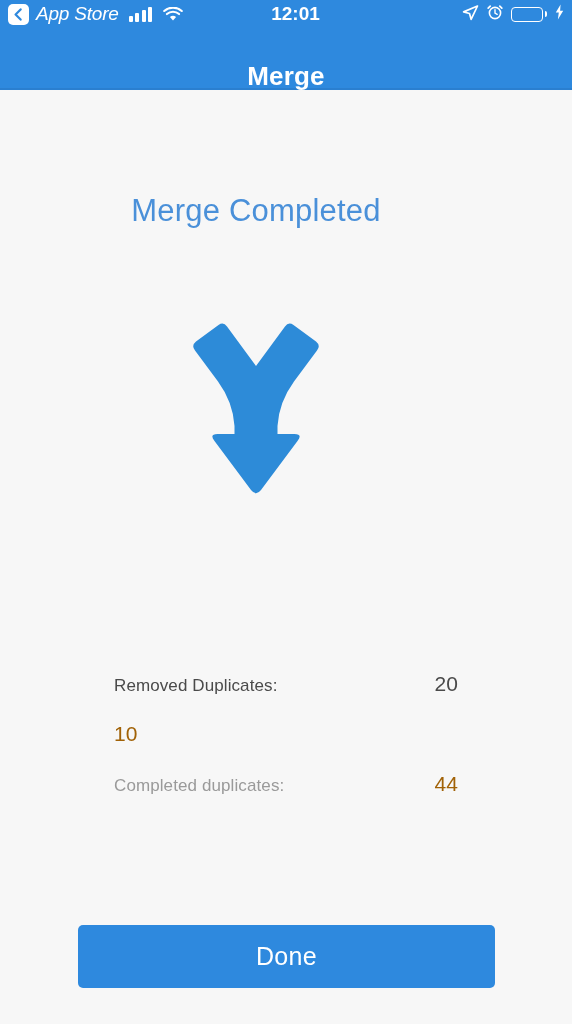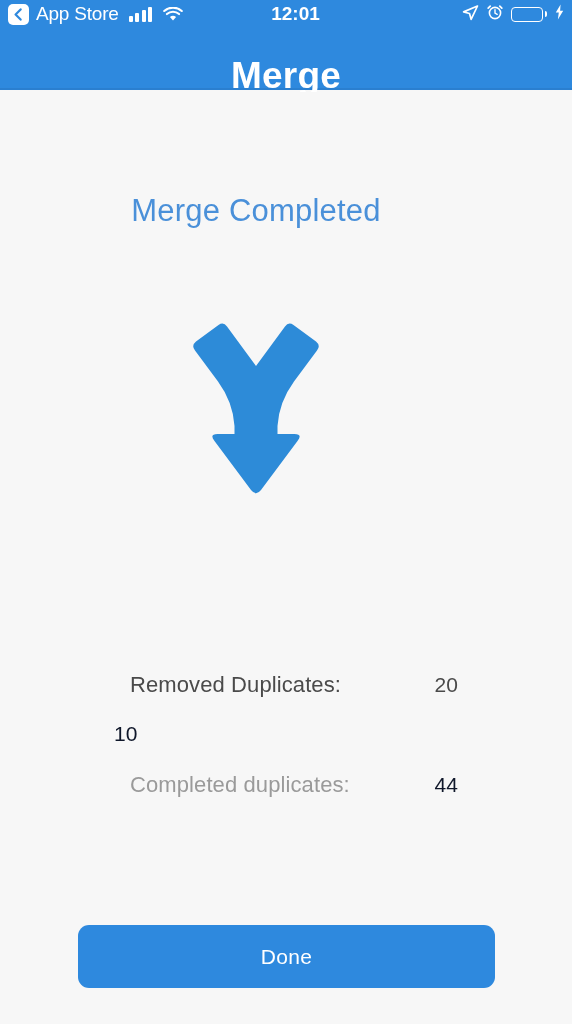--- a/index.html
+++ b/index.html
@@ -42,20 +42,21 @@
     align-items: center;
     justify-content: center;
     flex: 0 0 auto;
   }
   .back-chip svg { display: block; }
   .carrier-label {
     color: #ffffff;
     font-size: 19px;
     letter-spacing: -0.2px;
     white-space: nowrap;
+    font-style: italic;
   }
   .signal-bars {
     display: flex;
     align-items: flex-end;
     gap: 2.5px;
     height: 15px;
     margin-left: 3px;
   }
   .signal-bars i {
     display: block;
@@ -124,21 +125,21 @@
     height: 62px;
     background: #2e89de;
     display: flex;
     align-items: center;
     justify-content: center;
     border-bottom: 2px solid #2a7fd0;
     box-sizing: border-box;
   }
   .nav-title {
     color: #ffffff;
-    font-size: 37px;
+    font-size: 26px;
     font-weight: bold;
     letter-spacing: 0.2px;
     margin-top: 36px;
   }
 
   
   .content {
     position: absolute;
     top: 92px; left: 0;
     width: 512px;
@@ -171,48 +172,47 @@
     left: 114px;
     width: 344px;
   }
   .stat-row {
     display: flex;
     align-items: baseline;
     justify-content: space-between;
     height: 50px;
   }
   .stat-label {
-    font-size: 22px;
+    font-size: 17px;
     color: #9a9a9a;
     letter-spacing: 0.1px;
-    margin-left: 16px;
   }
   .stat-value {
     font-size: 21px;
-    color: #0f172a;
+    color: #a16207;
     letter-spacing: 0.1px;
   }
   .stat-row.primary .stat-label,
   .stat-row.primary .stat-value {
     color: #4a4a4a;
   }
 
   
   .done-button {
     position: absolute;
     left: 78px;
     top: 833px;
     width: 417px;
     height: 63px;
     background: #2e89de;
     border: none;
-    border-radius: 11px;
+    border-radius: 5px;
     color: #ffffff;
     font-family: "Liberation Sans", sans-serif;
-    font-size: 21px;
+    font-size: 25px;
     letter-spacing: 0.3px;
     cursor: pointer;
     display: flex;
     align-items: center;
     justify-content: center;
   }
 </style>
 </head>
 <body>
 

